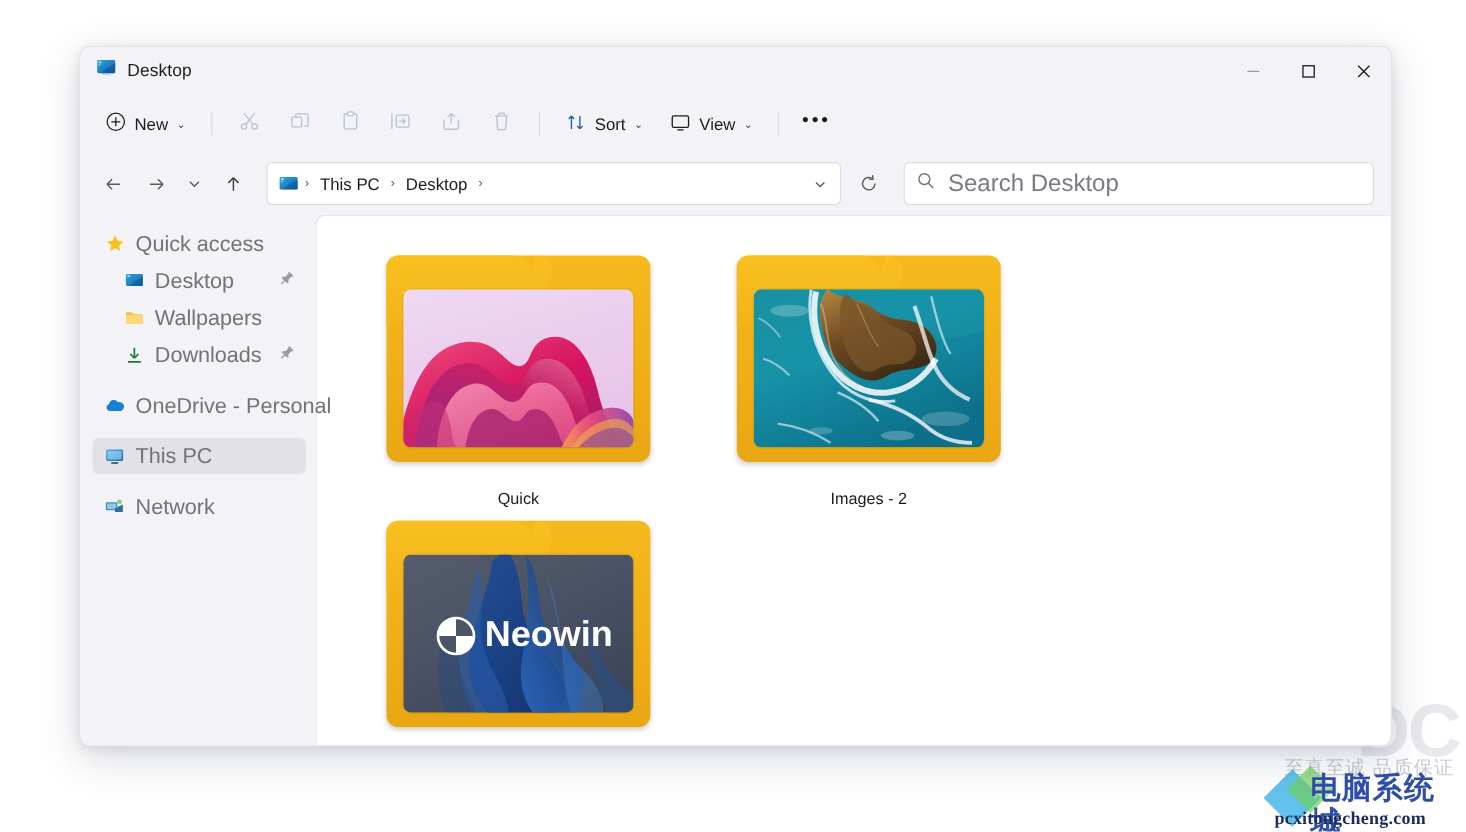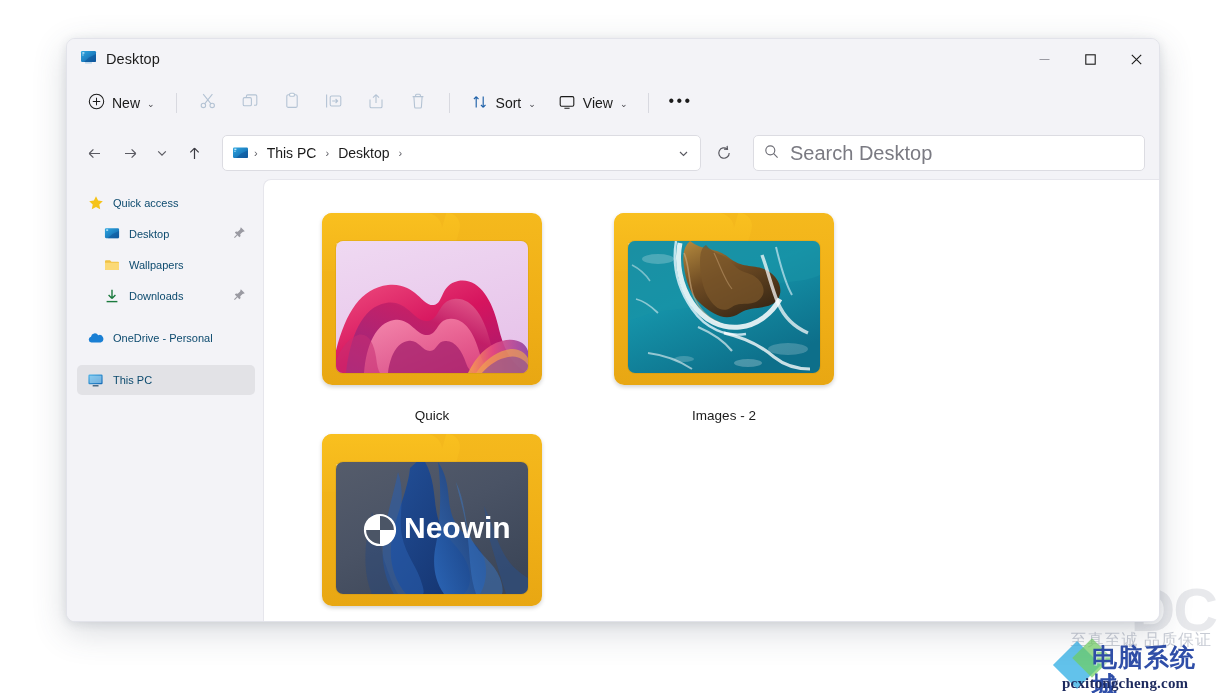--- a/index.html
+++ b/index.html
@@ -237,22 +237,22 @@
     margin: 1px 8px 1px 10px;
     padding: 0 6px 0 10px;
     border-radius: 5px;
     cursor: default;
     gap: 9px;
     position: relative;
   }
   .side-item.selected { background: #e2e2e6; }
   .side-item.indent { padding-left: 26px; }
   .side-label {
-    font-size: 11px;
-    color: #0c4a6e;
+    font-size: 18px;
+    color: #737373;
     white-space: nowrap;
   }
   .side-icon {
     width: 17px;
     height: 17px;
     display: flex;
     align-items: center;
     justify-content: center;
     flex: 0 0 auto;
   }
@@ -755,20 +755,31 @@
               <rect x="1.4" y="2.6" width="14.2" height="9.6" rx="1.2" fill="url(#pc1)"></rect>
               <rect x="2.6" y="3.8" width="11.8" height="7.2" rx=".6" fill="#bde3fa" opacity=".55"></rect>
               <rect x="5.6" y="13" width="6" height="1.6" rx=".5" fill="#4a6a85"></rect>
             </svg>
           </span>
           <span class="side-label">This PC</span>
         </div>
 
         <div class="side-gap"></div>
 
+        <div class="side-item">
+          <span class="side-icon">
+            <svg width="17" height="17" viewBox="0 0 17 17">
+              <rect x="1.2" y="4.6" width="9.6" height="6.6" rx="1" fill="#3e8ec4"></rect>
+              <rect x="2.2" y="5.5" width="7.6" height="4.6" rx=".5" fill="#b9e0f6" opacity=".7"></rect>
+              <path d="M8.8 9.6 L15.4 6.4 L15.4 12.6 L8.8 12.6 Z" fill="#2f6f9e"></path>
+              <circle cx="12.6" cy="4.2" r="2" fill="#6fcf5f" opacity=".85"></circle>
+            </svg>
+          </span>
+          <span class="side-label">Network</span>
+        </div>
       </div>
 
       <div class="content">
         <div class="filegrid">
 
           <div class="file-item">
             <div class="folder">
               <div class="folder-back"></div>
               <div class="folder-tab">
                 <div class="tab-lines">

